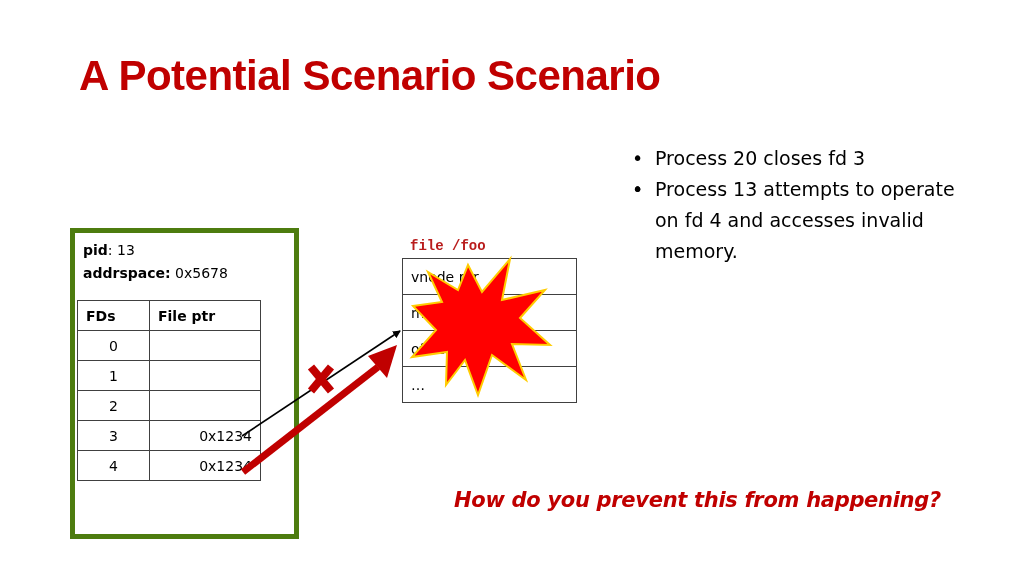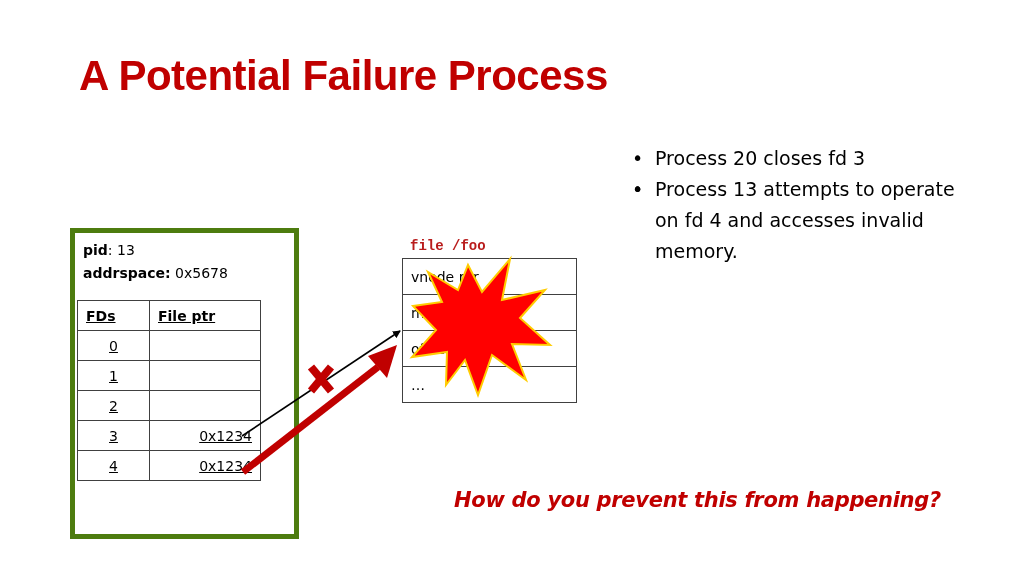--- a/index.html
+++ b/index.html
@@ -6,21 +6,21 @@
   body { width:1024px; height:576px; background:#ffffff; position:relative; overflow:hidden;
          font-family:"Liberation Sans", sans-serif; }
   .title { position:absolute; left:79px; top:52px; font-family:"Liberation Sans", sans-serif;
            font-weight:bold; font-size:42px; color:#c00000; letter-spacing:-0.5px; margin:0; white-space:nowrap; }
   .proc-box { position:absolute; left:70px; top:228px; width:229px; height:311px;
               border:5px solid #4d7c0f; box-sizing:border-box; }
   .proc-info { position:absolute; left:8px; top:6px; font-family:"DejaVu Sans", sans-serif;
                font-size:14px; line-height:23px; color:#000; }
   .proc-info b { font-weight:bold; }
   table { border-collapse:collapse; }
-  .fd-table { position:absolute; left:77px; top:300px; font-family:"DejaVu Sans", sans-serif; font-size:14px;text-decoration:underline; }
+  .fd-table { position:absolute; left:77px; top:300px; font-family:"DejaVu Sans", sans-serif; font-size:14px; }
   .fd-table td, .fd-table th { border:1px solid #404040; height:30px; padding:0 8px; box-sizing:border-box; }
   .fd-table th { font-weight:bold; text-align:left; }
   .fd-table td.fd { width:72px; text-align:center; }
   .fd-table td.ptr { width:111px; text-align:right; }
   .fd-table th.c1 { width:72px; }
   .fd-table th.c2 { width:111px; }
   .file-label { position:absolute; left:410px; top:238px; font-family:Liberation Mono, monospace;
                 font-weight:bold; font-size:14px; color:#b91c1c; }
   .file-table { position:absolute; left:402px; top:258px; font-family:"DejaVu Sans", sans-serif; font-size:14px; }
   .file-table td { border:1px solid #404040; width:174px; height:36px; padding:0 8px; box-sizing:border-box; }
@@ -28,21 +28,21 @@
              font-family:"DejaVu Sans", sans-serif; font-size:19px; line-height:31px; color:#000; width:340px; }
   .bullets li { position:relative; padding-left:23px; }
   .bullets li .dot { position:absolute; left:0; top:0; }
   .question { position:absolute; left:410px; top:488px; font-family:"DejaVu Sans", sans-serif;
               font-weight:bold; font-style:italic; font-size:21px; color:#c00000; white-space:nowrap; letter-spacing:-0.3px;margin-left:44px; }
   svg.overlay { position:absolute; left:0; top:0; }
 </style>
 </head>
 <body>
 
-<h1 class="title">A Potential Failure Process</h1>
+<h1 class="title">A Potential Scenario Scenario</h1>
 
 <div class="proc-box">
   <div class="proc-info">
     <div><b>pid</b><span>: 13</span></div>
     <div><b>addrspace:</b><span> 0x5678</span></div>
   </div>
 </div>
 
 <table class="fd-table">
   <tbody>

